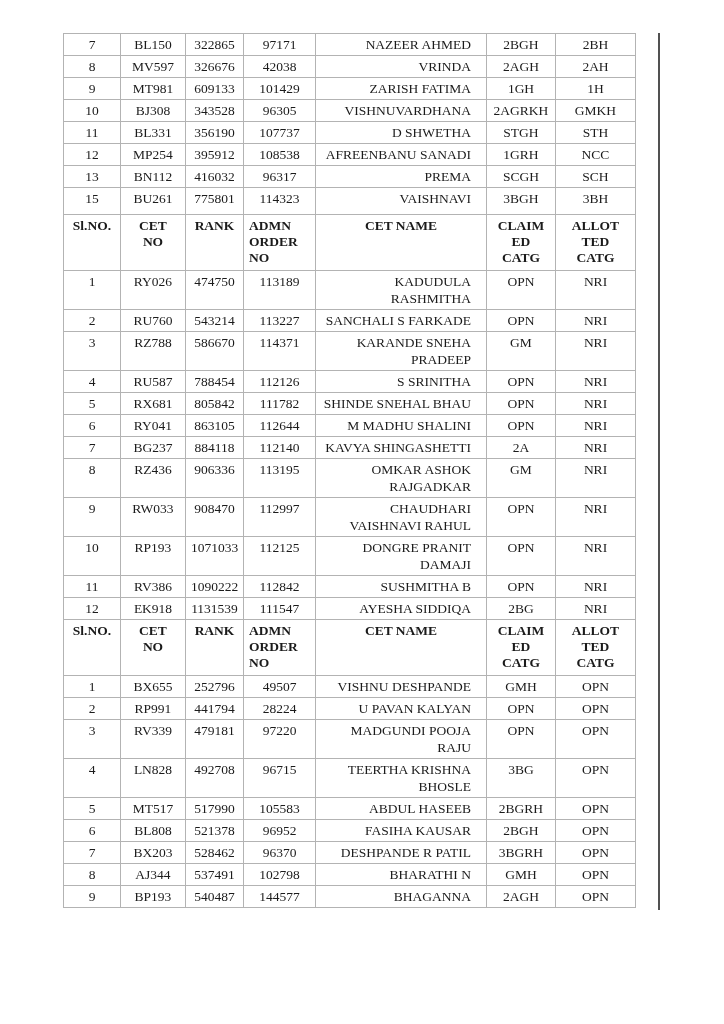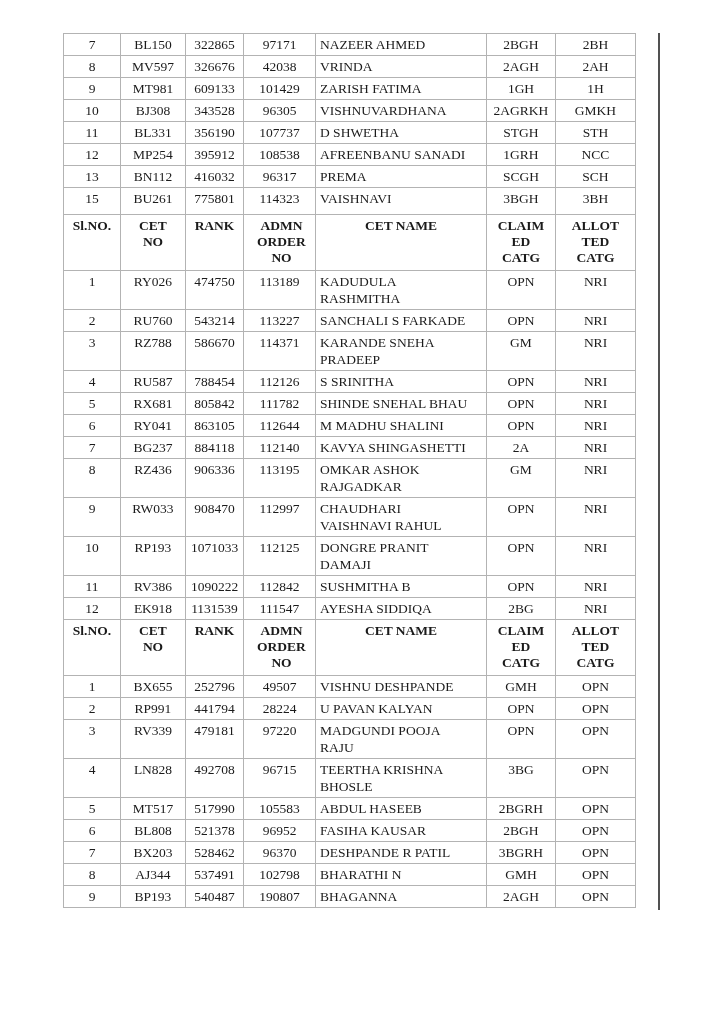--- a/index.html
+++ b/index.html
@@ -40,25 +40,25 @@
     overflow: hidden;
   }
   .alloc-table th {
     font-weight: bold;
     white-space: pre-line;
     line-height: 16px;
     padding: 3px 1px 4px 1px;
     text-align: center;
   }
   .alloc-table th.h-admn {
-    text-align: center;
+    text-align: left;
     padding-left: 5px;
   }
   .alloc-table td.c-name {
-    text-align: left;
+    text-align: right;
     padding-left: 4px;
     padding-right: 15px;
   }
   
   table.t0 tbody tr:last-child td {
     padding-bottom: 7px;
   }
   .margin-line {
     position: absolute;
     left: 658px;
@@ -394,21 +394,21 @@
           <td>537491</td>
           <td>102798</td>
           <td class="c-name">BHARATHI N</td>
           <td>GMH</td>
           <td>OPN</td>
         </tr>
         <tr>
           <td>9</td>
           <td>BP193</td>
           <td>540487</td>
-          <td>190807</td>
+          <td>144577</td>
           <td class="c-name">BHAGANNA</td>
           <td>2AGH</td>
           <td>OPN</td>
         </tr>
       </tbody>
     </table>
 </div>
 
 <div class="margin-line"></div>
 

